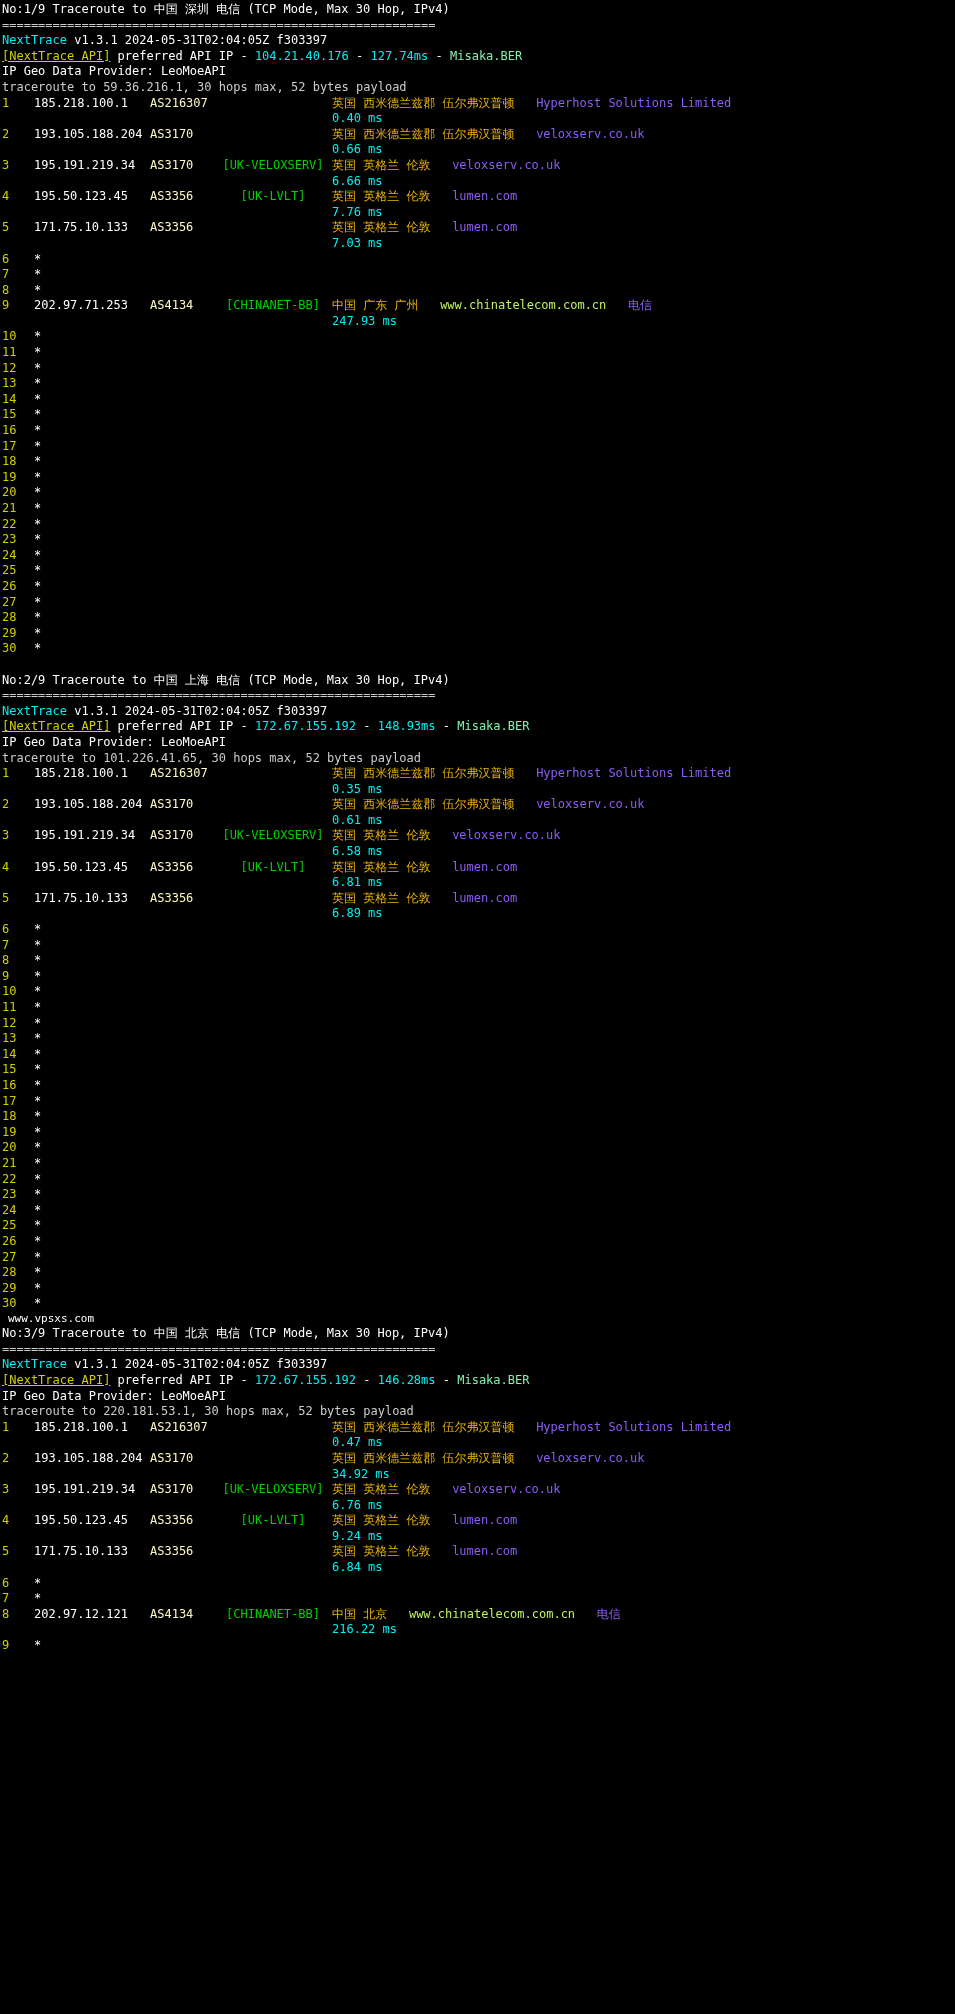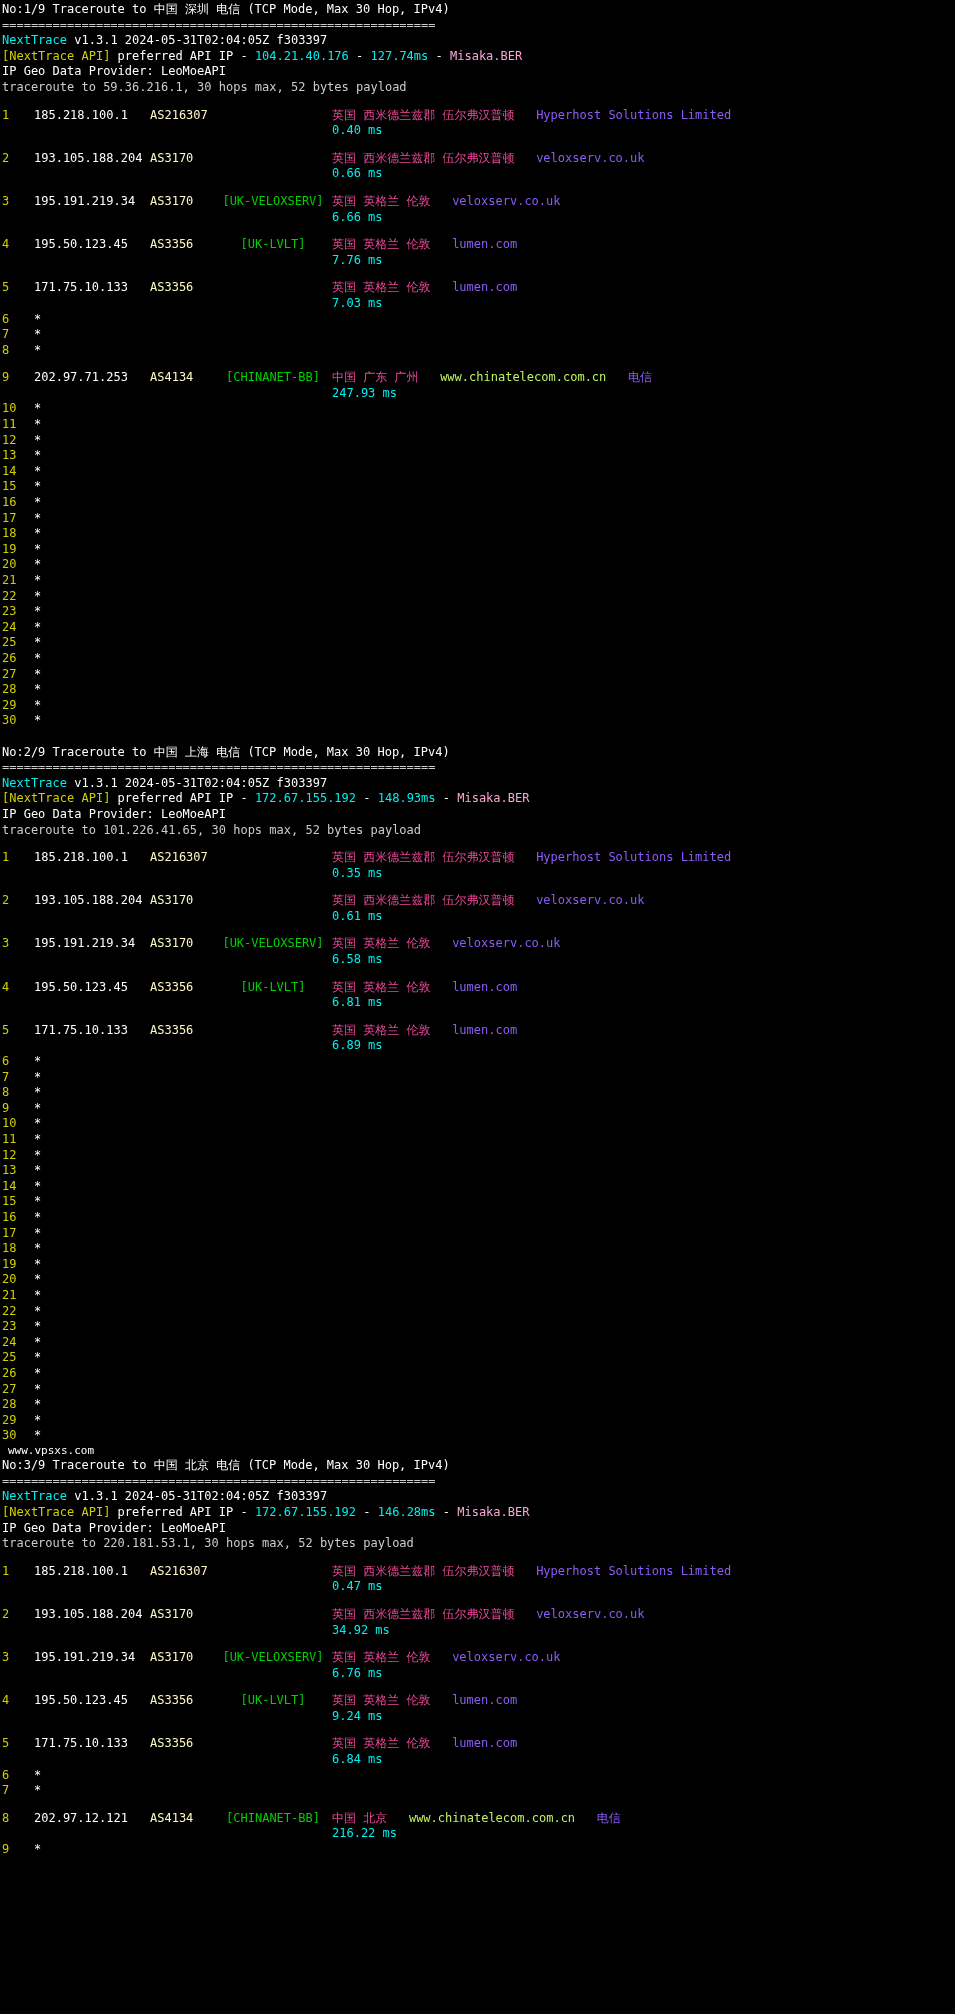--- a/index.html
+++ b/index.html
@@ -7,29 +7,29 @@
     color: #ccc;
     font-family: "Consolas", "Monaco", monospace;
     font-size: 12px;
     line-height: 1.3;
     margin: 0;
     padding: 2px;
     width: 955px;
   }
   .white { color: #fff; }
   .cyan { color: #00f0f0; }
-  .green { color: #f9a8d4; }
-  .yellow { color: #d0d000; }
+  .green { color: #86efac; }
+  .yellow { color: #d0d000; text-decoration: underline; }
   .divider { color: #ccc; letter-spacing: 0; }
   .hop-row { white-space: pre; }
   .hop-num { display: inline-block; width: 32px; color: #d0d000; }
-  .hop-ip { display: inline-block; width: 116px; color: #fff; margin-top: 12px; }
+  .hop-ip { display: inline-block; width: 116px; color: #fff; }
   .hop-asn { display: inline-block; width: 64px; color: #fef9c3; }
   .hop-tag { display: inline-block; width: 118px; color: #00d000; text-align: center; }
-  .hop-loc { color: #ec4899; }
+  .hop-loc { color: #eab308; }
   .hop-host { color: #bef264; }
   .hop-isp { color: #8b5cf6; }
   .hop-ms-line { padding-left: 330px; color: #00f0f0; white-space: pre; }
   .star { color: #fff; }
   .watermark { color: #fff; background: #000; font-size: 11px; padding-left: 6px; }
   .section { margin: 0; }
 </style>
 </head>
 <body>
 

